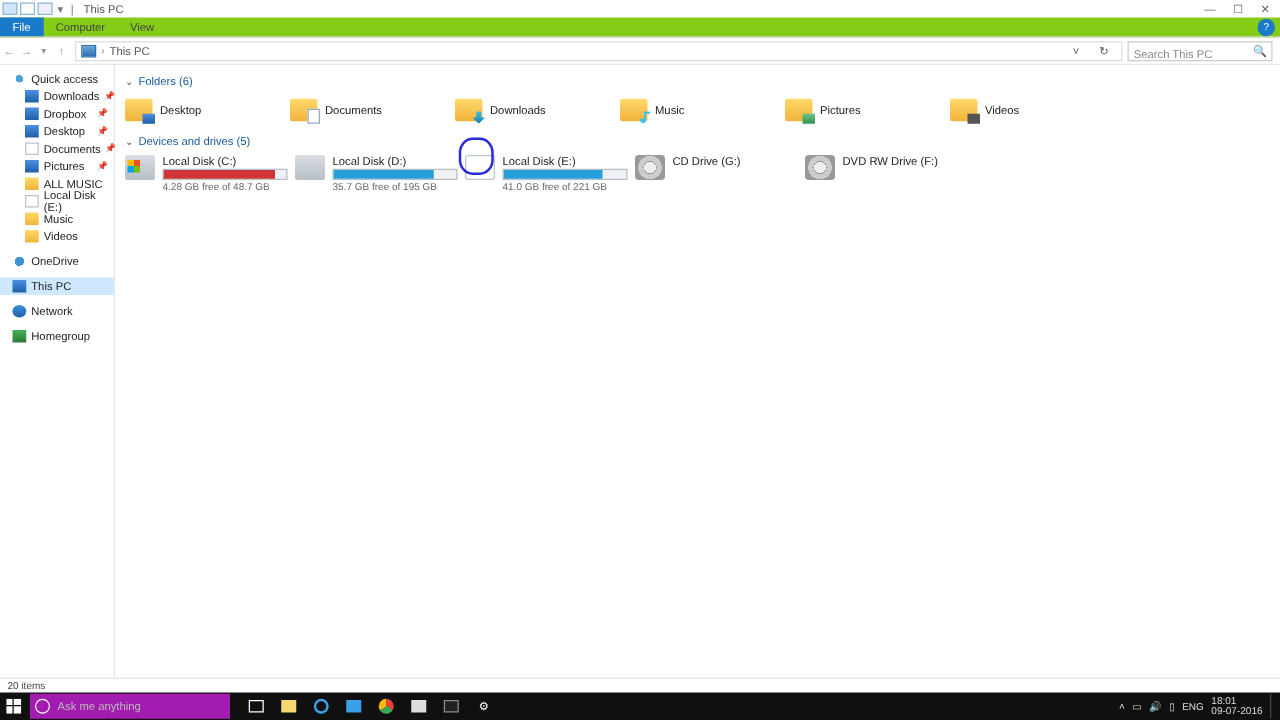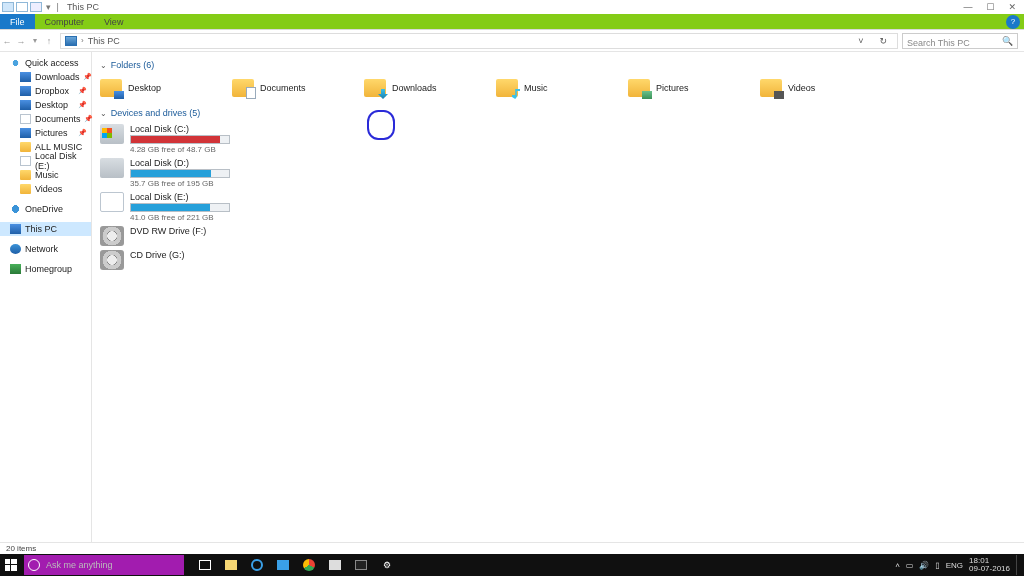--- a/index.html
+++ b/index.html
@@ -54,21 +54,21 @@
   .folder-tile { width: 132px; display: flex; align-items: center; gap: 6px; height: 28px; }
   .folder-tile .fic { width: 22px; height: 18px; background: linear-gradient(#ffd86b,#f1b43a); border-radius:2px; position:relative; }
   .fic.overlay-desk::after { content:""; position:absolute; right:-2px; bottom:-2px; width:10px;height:8px;background:linear-gradient(#4a90e2,#1f5fa8);}
   .fic.overlay-doc::after { content:""; position:absolute; right:-2px; bottom:-2px; width:8px;height:10px;background:#fff;border:1px solid #9ab;}
   .fic.overlay-dl::after { content:""; position:absolute; right:-2px; bottom:-2px; width:10px;height:10px;background:linear-gradient(#3ac1e8,#1a7fb1);clip-path:polygon(30% 0,70% 0,70% 50%,100% 50%,50% 100%,0 50%,30% 50%);}
   .fic.overlay-mus::after { content:""; position:absolute; right:-2px; bottom:-2px; width:8px;height:10px;background:#3ac1e8;clip-path:polygon(40% 0,100% 0,100% 20%,60% 20%,60% 80%,40% 100%,0 80%,0 60%,40% 60%);}
   .fic.overlay-pic::after { content:""; position:absolute; right:-2px; bottom:-2px; width:10px;height:8px;background:linear-gradient(#6ac18a,#3a9158);}
   .fic.overlay-vid::after { content:""; position:absolute; right:-2px; bottom:-2px; width:10px;height:8px;background:#555;}
   .folder-tile .lbl { font-size: 9px; color: #222; }
 
-  .drives-row { display: flex; flex-wrap: wrap; gap: 0; flex-direction: column; }
+  .drives-row { display: flex; flex-wrap: wrap; gap: 0; }
   .drive-tile { width: 136px; display: flex; gap: 6px; padding: 2px 0; position:relative;}
   .drive-tile .dic { width: 24px; height: 20px; background: linear-gradient(#d8dde2,#b8bfc6); border-radius:2px; position:relative; flex-shrink:0;}
   .drive-tile .dic.win::after{content:"";position:absolute;left:2px;top:4px;width:10px;height:10px;background:conic-gradient(#f25022 0 25%,#7fba00 0 50%,#00a4ef 0 75%,#ffb900 0);}
   .drive-tile .dic.blank{background:#fff;border:1px solid #bcc6d0;}
   .drive-tile .dic.dvd{background:radial-gradient(circle,#eee 30%,#888 31% 33%,#ccc 34% 60%,#999 61%);border-radius:3px;}
   .drive-tile .dinfo { flex:1; font-size: 9px; color:#222;}
   .drive-tile .bar { width: 100px; height: 9px; border:1px solid #b8bfc6; margin: 1px 0; background:#eef1f4; position:relative;}
   .drive-tile .bar .fill { height:100%; background:#26a0da;}
   .drive-tile .bar .fill.red { background:#d13438;}
   .drive-tile .free { font-size:8px; color:#666;}
@@ -264,27 +264,27 @@
             <div>Local Disk (E:)</div>
             <div class="bar">
               <div class="fill " style="width:81%"></div>
             </div>
             <div class="free">41.0 GB free of 221 GB</div>
           </div>
         </div>
         <div class="drive-tile">
           <div class="dic dvd"></div>
           <div class="dinfo">
+            <div>CD Drive (G:)</div>
+          </div>
+        </div>
+        <div class="drive-tile">
+          <div class="dic dvd"></div>
+          <div class="dinfo">
             <div>DVD RW Drive (F:)</div>
-          </div>
-        </div>
-        <div class="drive-tile">
-          <div class="dic dvd"></div>
-          <div class="dinfo">
-            <div>CD Drive (G:)</div>
           </div>
         </div>
       </div>
 
     <div class="circle-annot" style="left:275px; top:58px; width:28px; height:30px;"></div>
   </div>
 </div>
 
 <div class="statusbar">
   <span>20 items</span>

